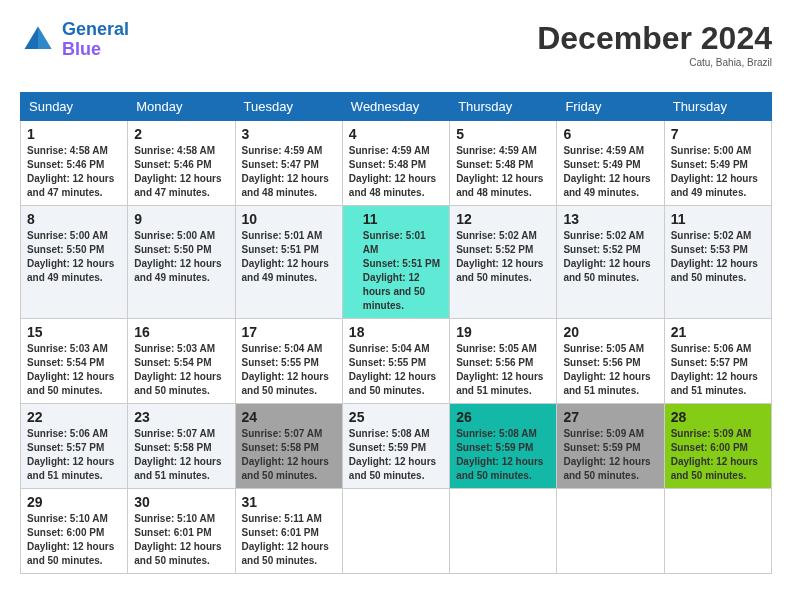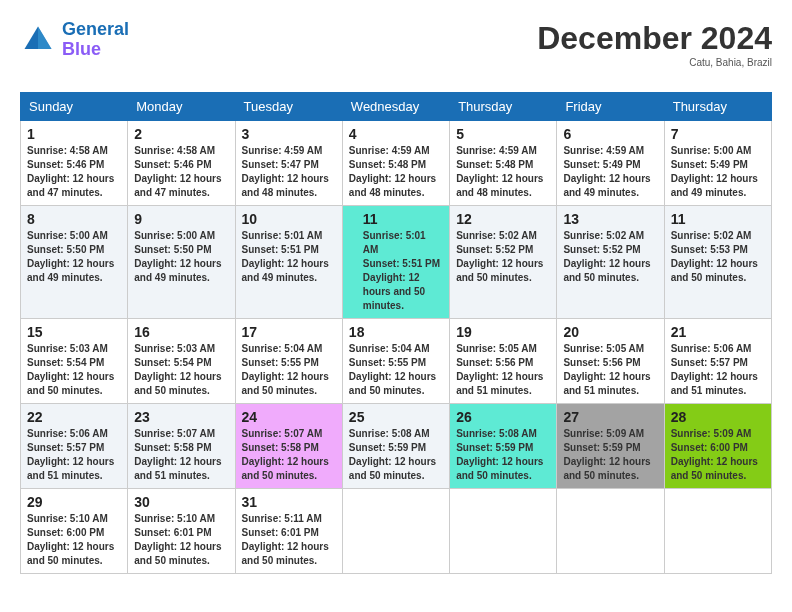--- a/index.html
+++ b/index.html
@@ -303,37 +303,37 @@
         </div>
       </td>
         <td style="background: rgb(240, 244, 248);">
         <span class="day-num">23</span>
         <div class="day-info">
           <span>Sunrise: 5:07 AM</span><br>
           <span>Sunset: 5:58 PM</span><br>
           <span>Daylight: 12 hours and 51 minutes.</span>
         </div>
       </td>
-        <td style="background: #f0abfc;">
+        <td style="background: #a3a3a3;">
         <span class="day-num">24</span>
         <div class="day-info">
           <span>Sunrise: 5:07 AM</span><br>
           <span>Sunset: 5:58 PM</span><br>
           <span>Daylight: 12 hours and 50 minutes.</span>
         </div>
       </td>
         <td style="background: rgb(240, 244, 248);">
         <span class="day-num">25</span>
         <div class="day-info">
           <span>Sunrise: 5:08 AM</span><br>
           <span>Sunset: 5:59 PM</span><br>
           <span>Daylight: 12 hours and 50 minutes.</span>
         </div>
       </td>
-        <td style="background: #5eead4;">
+        <td style="background: #14b8a6;">
         <span class="day-num">26</span>
         <div class="day-info">
           <span>Sunrise: 5:08 AM</span><br>
           <span>Sunset: 5:59 PM</span><br>
           <span>Daylight: 12 hours and 50 minutes.</span>
         </div>
       </td>
         <td style="background: #a3a3a3;">
         <span class="day-num">27</span>
         <div class="day-info">

